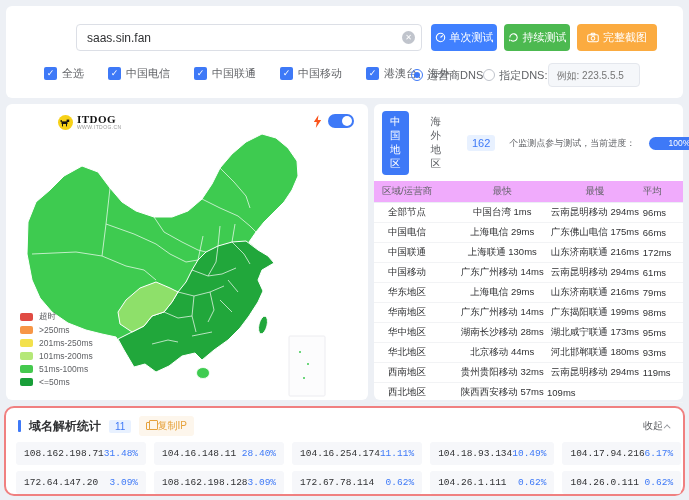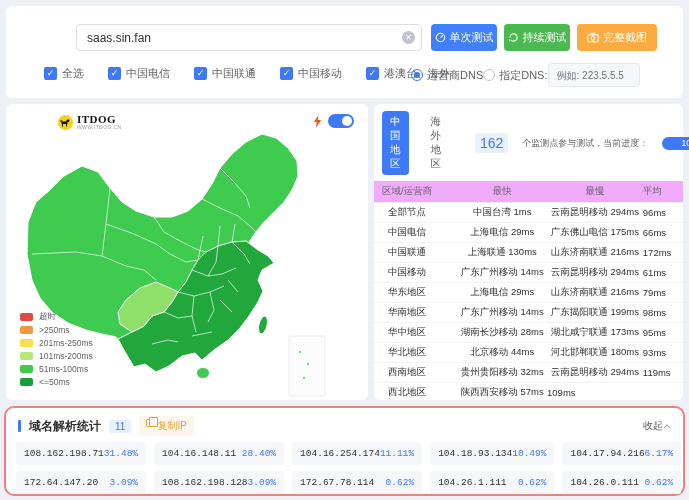--- a/index.html
+++ b/index.html
@@ -44,39 +44,39 @@
   .legend-item{display:flex;align-items:center;gap:6px;height:13px;}
   .legend-item .sw{width:13px;height:8px;border-radius:2px;}
   .legend-item .lb{font-size:8.5px;color:var(--text-sub);}
   .mapsvg{position:absolute;left:0;top:0;}
 
   
   .card-res{left:374px;top:104px;width:309px;height:296px;}
   .res-head{display:flex;align-items:center;padding:7px 8px 6px 8px;gap:14px;}
   .tab{font-size:10.5px;padding:4px 8px;border-radius:4px;color:var(--text-sub);}
   .tab.active{background:var(--accent-blue);color:#fff;}
-  .badge-count{background:#e8f1ff;color:var(--accent-blue);font-size:14px;padding:2px 5px;border-radius:3px;margin-left:12px;}
+  .badge-count{background:#e8f1ff;color:var(--accent-blue);font-size:11px;padding:2px 5px;border-radius:3px;margin-left:4px;}
   .prog-label{font-size:9px;color:var(--text-sub);white-space:nowrap;}
   .progress{flex:1;height:13px;border-radius:7px;background:var(--accent-blue);color:#fff;font-size:8.5px;display:flex;align-items:center;justify-content:center;min-width:60px;}
   .tbl{width:100%;}
   .trow{display:flex;height:20px;align-items:center;border-bottom:1px solid #f2f3f5;font-size:9.5px;color:var(--text-main);}
   .trow.head{height:22px;background:#f0abfc;color:var(--text-sub);border-bottom:1px solid #ebeef5;}
   .c1{width:27%;padding-left:14px;}
   .trow.head .c1{padding-left:8px;}
   .c2{width:29%;text-align:center;}
   .c3{width:31%;text-align:center;}
   .c4{width:13%;}
 
   
   .card-dns{left:4px;top:406px;width:681px;height:90px;border:2px solid var(--border-red);border-radius:10px;}
   .dns-head{display:flex;align-items:center;padding:8px 12px 4px 12px;gap:8px;}
   .vbar{width:3px;height:12px;background:var(--accent-blue);border-radius:1px;}
   .dns-title{font-size:12px;font-weight:bold;color:var(--text-main);}
   .badge-11{background:#e8f1ff;color:var(--accent-blue);font-size:10px;padding:1px 6px;border-radius:2px;}
-  .copy-btn{background:#fdf6ec;color:#e6a23c;font-size:10px;padding:3px 7px;border-radius:3px;border:none;display:flex;align-items:flex-start;gap:4px;font-family:inherit;}
+  .copy-btn{background:#fdf6ec;color:#e6a23c;font-size:10px;padding:3px 7px;border-radius:3px;border:none;display:flex;align-items:center;gap:4px;font-family:inherit;}
   .copy-ic{width:7px;height:8px;border:1px solid #e6a23c;border-radius:1px;position:relative;}
   .copy-ic:before{content:"";position:absolute;left:2px;top:-3px;width:7px;height:8px;border:1px solid #e6a23c;border-radius:1px;background:#fdf6ec;}
   .collapse{margin-left:auto;font-size:10px;color:var(--text-sub);display:flex;align-items:center;gap:3px;}
   .chev-up{width:5px;height:5px;border-left:1px solid #909399;border-top:1px solid #909399;transform:rotate(45deg) translateY(2px);}
   .ip-grid{display:grid;grid-template-columns:repeat(6,1fr);gap:6px 8px;padding:2px 10px;}
   .ip-chip{background:#f6f7fa;border-radius:3px;height:23px;display:flex;align-items:center;justify-content:space-between;padding:0 8px;font-family:Liberation Mono, monospace;}
   .ip-chip .ip{font-size:9.5px;color:var(--text-main);}
   .ip-chip .pct{font-size:9.5px;color:var(--accent-blue);}
 </style>
 </head>

